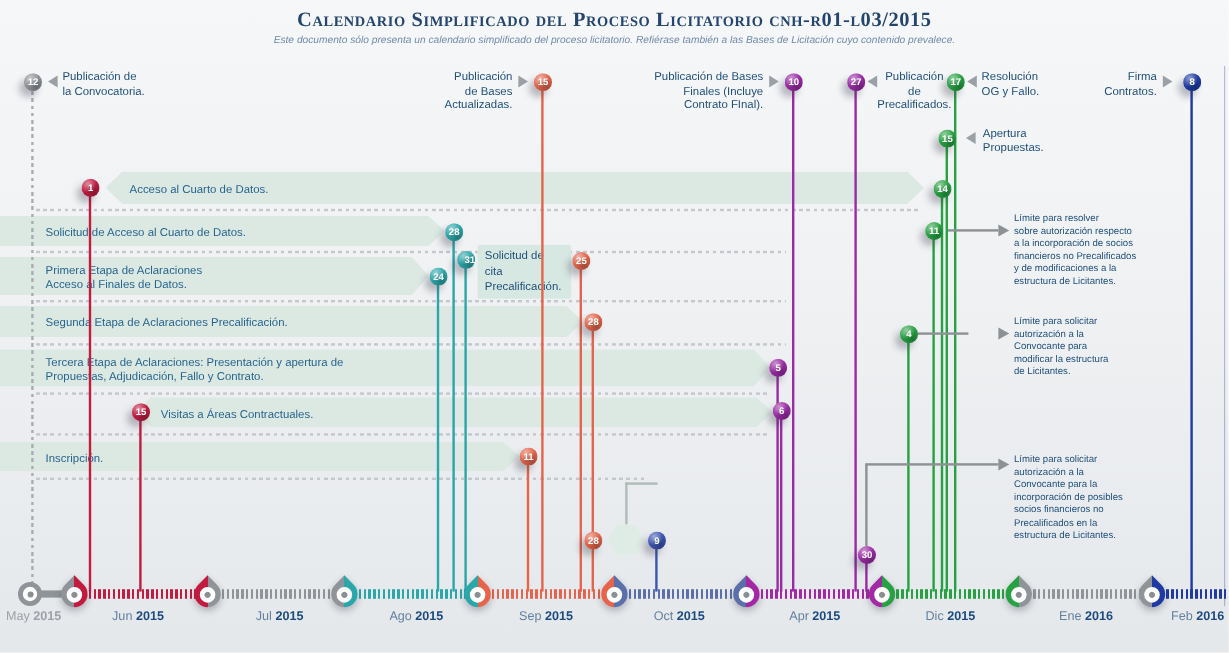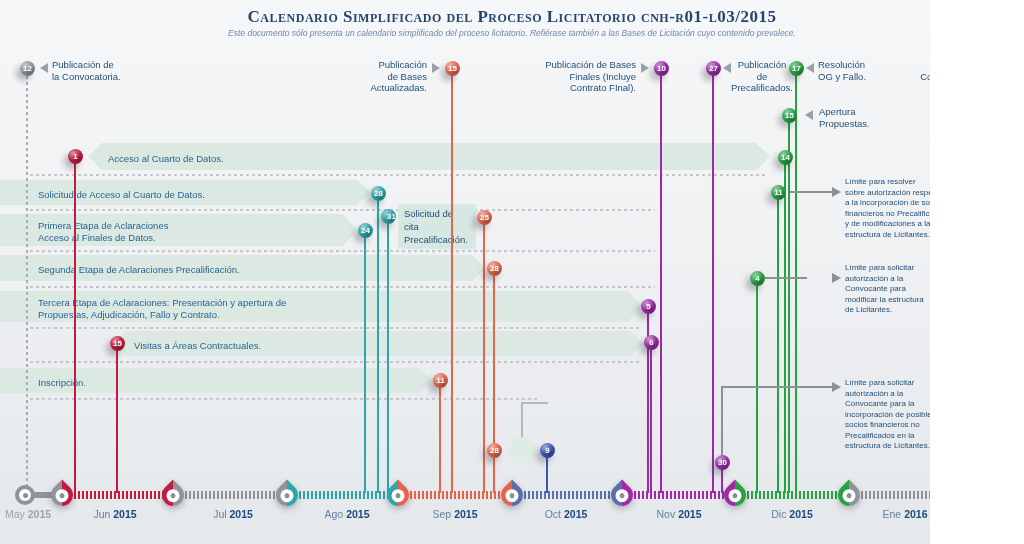--- a/index.html
+++ b/index.html
@@ -3,21 +3,21 @@
 <meta charset="utf-8">
 <style>
   :root{
     --gray:#8F9499; --red:#C11C40; --teal:#2BA6A9; --orange:#E4654B;
     --octblue:#5B6FA8; --magenta:#A328A5; --green:#27A243; --navy:#1F3BA3;
     --blue:#3C55B2; --purple:#9A2BA6; --barbg:#DCE9E3; --calloutbg:#D7E8E2;
     --bartext:#27648D; --textblue:#1F4E79; --dash:#C4C8CC; --arrowgray:#8D9194;
   }
   html,body{margin:0;padding:0;}
   #stage{
-    position:relative;width:930px;height:544px;overflow:hidden;
+    position:relative;width:1024px;height:544px;overflow:hidden;
     background:linear-gradient(180deg,#F6F7F9 0%,#EFF1F3 45%,#E5E8EB 100%);
     font-family:"Liberation Sans",sans-serif;
   }
   .pre{white-space:pre-line;}
   .abs{position:absolute;}
   .title{
     position:absolute;left:0;top:7px;width:1024px;text-align:center;
     font-family:"Liberation Serif",serif;font-variant:small-caps;
     font-size:17px;letter-spacing:.5px;color:#24456E;font-weight:700;
   }
@@ -307,18 +307,18 @@
   <div class="pin" style="left:949px;background:linear-gradient(45deg,var(--gray) 50%,var(--navy) 50%);">
       <i></i>
     </div>
 
   <div class="month muted" style="left:-7px;"><span class="mn">May</span> <span class="yr">2015</span></div>
   <div class="month" style="left:80px;"><span class="mn">Jun</span> <span class="yr">2015</span></div>
   <div class="month" style="left:198px;"><span class="mn">Jul</span> <span class="yr">2015</span></div>
   <div class="month" style="left:312px;"><span class="mn">Ago</span> <span class="yr">2015</span></div>
   <div class="month" style="left:420px;"><span class="mn">Sep</span> <span class="yr">2015</span></div>
   <div class="month" style="left:531px;"><span class="mn">Oct</span> <span class="yr">2015</span></div>
-  <div class="month" style="left:644px;"><span class="mn">Nov</span> <span class="yr">2015</span></div>
+  <div class="month" style="left:644px;"><span class="mn">Apr</span> <span class="yr">2015</span></div>
   <div class="month" style="left:757px;"><span class="mn">Dic</span> <span class="yr">2015</span></div>
   <div class="month" style="left:870px;"><span class="mn">Ene</span> <span class="yr">2016</span></div>
   <div class="month" style="left:963px;"><span class="mn">Feb</span> <span class="yr">2016</span></div>
 
 </div>
 
 </body></html>

